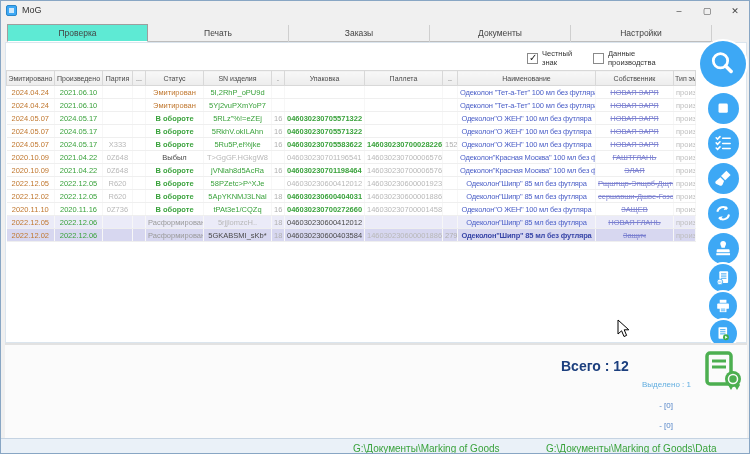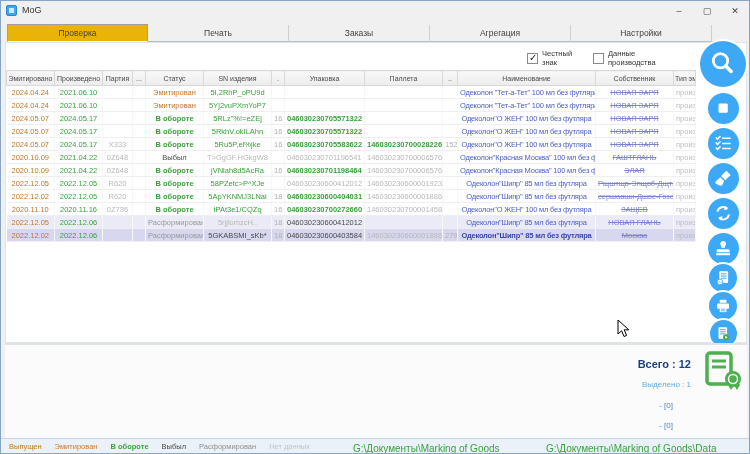--- a/index.html
+++ b/index.html
@@ -8,21 +8,21 @@
   
   .titlebar{position:absolute;left:0;top:0;width:100%;height:20px;background:#f0f0f0;}
   .appicon{position:absolute;left:5px;top:4px;width:11px;height:11px;border-radius:2px;background:#3da8f5;border:1px solid #2a86c8;}
   .appicon::after{content:"";position:absolute;left:2px;top:2px;width:5px;height:5px;background:#cfe8fa;}
   .apptitle{position:absolute;left:21px;top:4px;font-size:9px;color:#333;}
   .winbtn{position:absolute;top:0;width:28px;height:20px;text-align:center;line-height:20px;font-size:9px;color:#444;cursor:default;}
   .winbtn.min{right:56px}.winbtn.max{right:28px}.winbtn.close{right:0}
   
   .tabstrip{position:absolute;left:6px;top:23px;width:706px;height:18px;border-bottom:1px solid #bdbdbd;display:flex;}
   .tab{width:141px;height:17px;margin-top:1px;text-align:center;line-height:16px;font-size:8.5px;color:#444;border-right:1px solid #cfcfcf;background:transparent;}
-  .tab.active{background:#eab308;border:1px solid #9e9e9e;border-bottom:1px solid #fff;height:18px;margin-top:0;position:relative;z-index:2;}
+  .tab.active{background:#5eead4;border:1px solid #9e9e9e;border-bottom:1px solid #fff;height:18px;margin-top:0;position:relative;z-index:2;}
   
   .main{position:absolute;left:4px;top:41px;width:742px;height:301px;background:#fff;border:1px solid #dbe5ee;}
   .logpanel{position:absolute;left:4px;top:342px;width:742px;height:95px;background:#fbfbfb;border-top:2px solid #e2e2e2;}
   .statusbar{position:absolute;left:0;top:437px;width:750px;height:17px;background:#eaf1f8;border-top:1px solid #c5d3e2;}
   
   fieldset.inputbox{position:absolute;left:6px;top:43px;width:502px;height:26px;margin:0;padding:0 4px 2px 4px;border:1px solid #c9d9e8;border-radius:2px;}
   fieldset.inputbox legend{font-size:7.5px;color:#555;padding:0 3px;margin-left:6px;}
   .datainput{width:100%;height:12px;border:1px solid #9cc6e8;font-size:8px;padding:0 2px;outline:none;}
   .cbwrap{position:absolute;display:flex;align-items:center;}
   .cb{width:11px;height:11px;background:#fff;border:1px solid #8a8a8a;flex:0 0 auto;position:relative;}
@@ -40,21 +40,21 @@
   .c-own{color:#7b80d0;font-size:7px;text-decoration:line-through;filter:blur(0.4px)}
   .c-type{color:#bdbdbd}.c-bold{font-weight:bold;color:#3947a8}
   .al-c{text-align:center}.al-l{text-align:left}
   
   .rbtn{position:absolute;border-radius:50%;background:#3da8f5;display:flex;align-items:center;justify-content:center;box-shadow:0 0 0 2px #fff;cursor:pointer;}
   .rbtn svg{width:72%;height:72%;}
   
   .loglines{position:absolute;left:10px;top:350px;}
   .logline{font-size:7.5px;line-height:10px;color:#b3b3b3;}
   .logline.dark{color:#3c3c3c;font-weight:bold;}
-  .total{position:absolute;left:560px;top:357px;width:130px;text-align:right;font-size:11px;font-weight:bold;color:#1c3f7e;}
+  .total{position:absolute;left:560px;top:357px;width:130px;font-size:14px;font-weight:bold;color:#1c3f7e;}
   .selected{position:absolute;left:560px;top:379px;width:130px;text-align:right;font-size:8px;color:#62aee0;}
   .counter{position:absolute;left:560px;width:112px;text-align:right;font-size:8px;color:#5585c8;}
   .cert{position:absolute;left:702px;top:350px;width:40px;height:42px;}
   
   .legend{position:absolute;left:8px;top:3px;display:flex;gap:13px;}
   .legend span{font-size:7.5px;}
   .path{position:absolute;top:4px;font-size:10px;color:#3aa23c;}
   .cursor{position:absolute;left:616px;top:318px;width:14px;height:20px;z-index:50;}
 </style>
 </head>
@@ -67,21 +67,21 @@
     <span class="apptitle">MoG</span>
     <span class="winbtn min">–</span>
     <span class="winbtn max">▢</span>
     <span class="winbtn close">✕</span>
   </div>
 
   <div class="tabstrip">
       <div class="tab active">Проверка</div>
       <div class="tab">Печать</div>
       <div class="tab">Заказы</div>
-      <div class="tab">Агрегация</div>
+      <div class="tab">Документы</div>
       <div class="tab">Настройки</div>
     </div>
 
   <div class="main"></div>
 
 
   <div class="cbwrap" style="left:526px;top:49px">
     <span class="cb checked"></span>
     <span class="cblabel" style="width:46px">Честный знак</span>
   </div>
@@ -279,21 +279,21 @@
           <td class="al-c c-grn">2022.12.06</td>
           <td class="al-c c-gry"></td>
           <td class="al-c "></td>
           <td class="al-c c-mgry">Расформирован</td>
           <td class="al-c c-dark">5GKABSMI_sKb*</td>
           <td class="al-c c-num">18</td>
           <td class="al-l c-dark">046030230600403584</td>
           <td class="al-l c-gry">146030230600001886</td>
           <td class="al-c c-num">279</td>
           <td class="al-c c-name c-bold">Одеколон"Шипр" 85 мл без футляра</td>
-          <td class="al-c c-own">Москва</td>
+          <td class="al-c c-own">Защич</td>
           <td class="al-l c-type">произво...</td>
         </tr>
       </tbody>
   </table>
 
   <div id="rail">
       <div class="rbtn" style="top: 40px; left: 699px; width: 46px; height: 46px;">
         <svg viewBox="0 0 24 24">
           <circle cx="10.5" cy="10" r="5.2" fill="none" stroke="#fff" stroke-width="2"></circle>
           <line x1="14.2" y1="13.7" x2="18.2" y2="17.7" stroke="#fff" stroke-width="2.6" stroke-linecap="round"></line>
@@ -391,28 +391,20 @@
     <rect x="4" y="2" width="24" height="31" rx="3" fill="none" stroke="#4caf50" stroke-width="3.5"></rect>
     <line x1="9" y1="10" x2="23" y2="10" stroke="#4caf50" stroke-width="3"></line>
     <line x1="9" y1="16" x2="23" y2="16" stroke="#4caf50" stroke-width="3"></line>
     <path d="M25 34l3-5 3 5-3 5z" fill="#4caf50"></path>
       <path d="M31 34l3-5 3 5-3 5z" fill="#4caf50"></path>
     <circle cx="30" cy="28" r="8" fill="#4caf50"></circle>
     <circle cx="30" cy="28" r="4.5" fill="none" stroke="#fbfbfb" stroke-width="1.5"></circle>
   </svg>
 
   <div class="statusbar">
-    <div class="legend">
-        <span style="color: rgb(184, 121, 27);">Выпущен</span>
-        <span style="color: rgb(204, 122, 41);">Эмитирован</span>
-        <span style="color: rgb(58, 162, 60); font-weight: bold;">В обороте</span>
-        <span style="color: rgb(74, 74, 74);">Выбыл</span>
-        <span style="color: rgb(144, 144, 144);">Расформирован</span>
-        <span style="color: rgb(196, 196, 196);">Нет данных</span>
-      </div>
     <span class="path" style="left:352px">G:\Документы\Marking of Goods</span>
     <span class="path" style="left:545px">G:\Документы\Marking of Goods\Data</span>
   </div>
 
   <svg class="cursor" viewBox="0 0 14 20">
     <path d="M1 1 L1 15 L4.6 11.8 L7 17.5 L9.6 16.4 L7.2 10.8 L11.8 10.8 Z" fill="#fff" stroke="#000" stroke-width="1"></path>
   </svg>
 
 </div>
 

